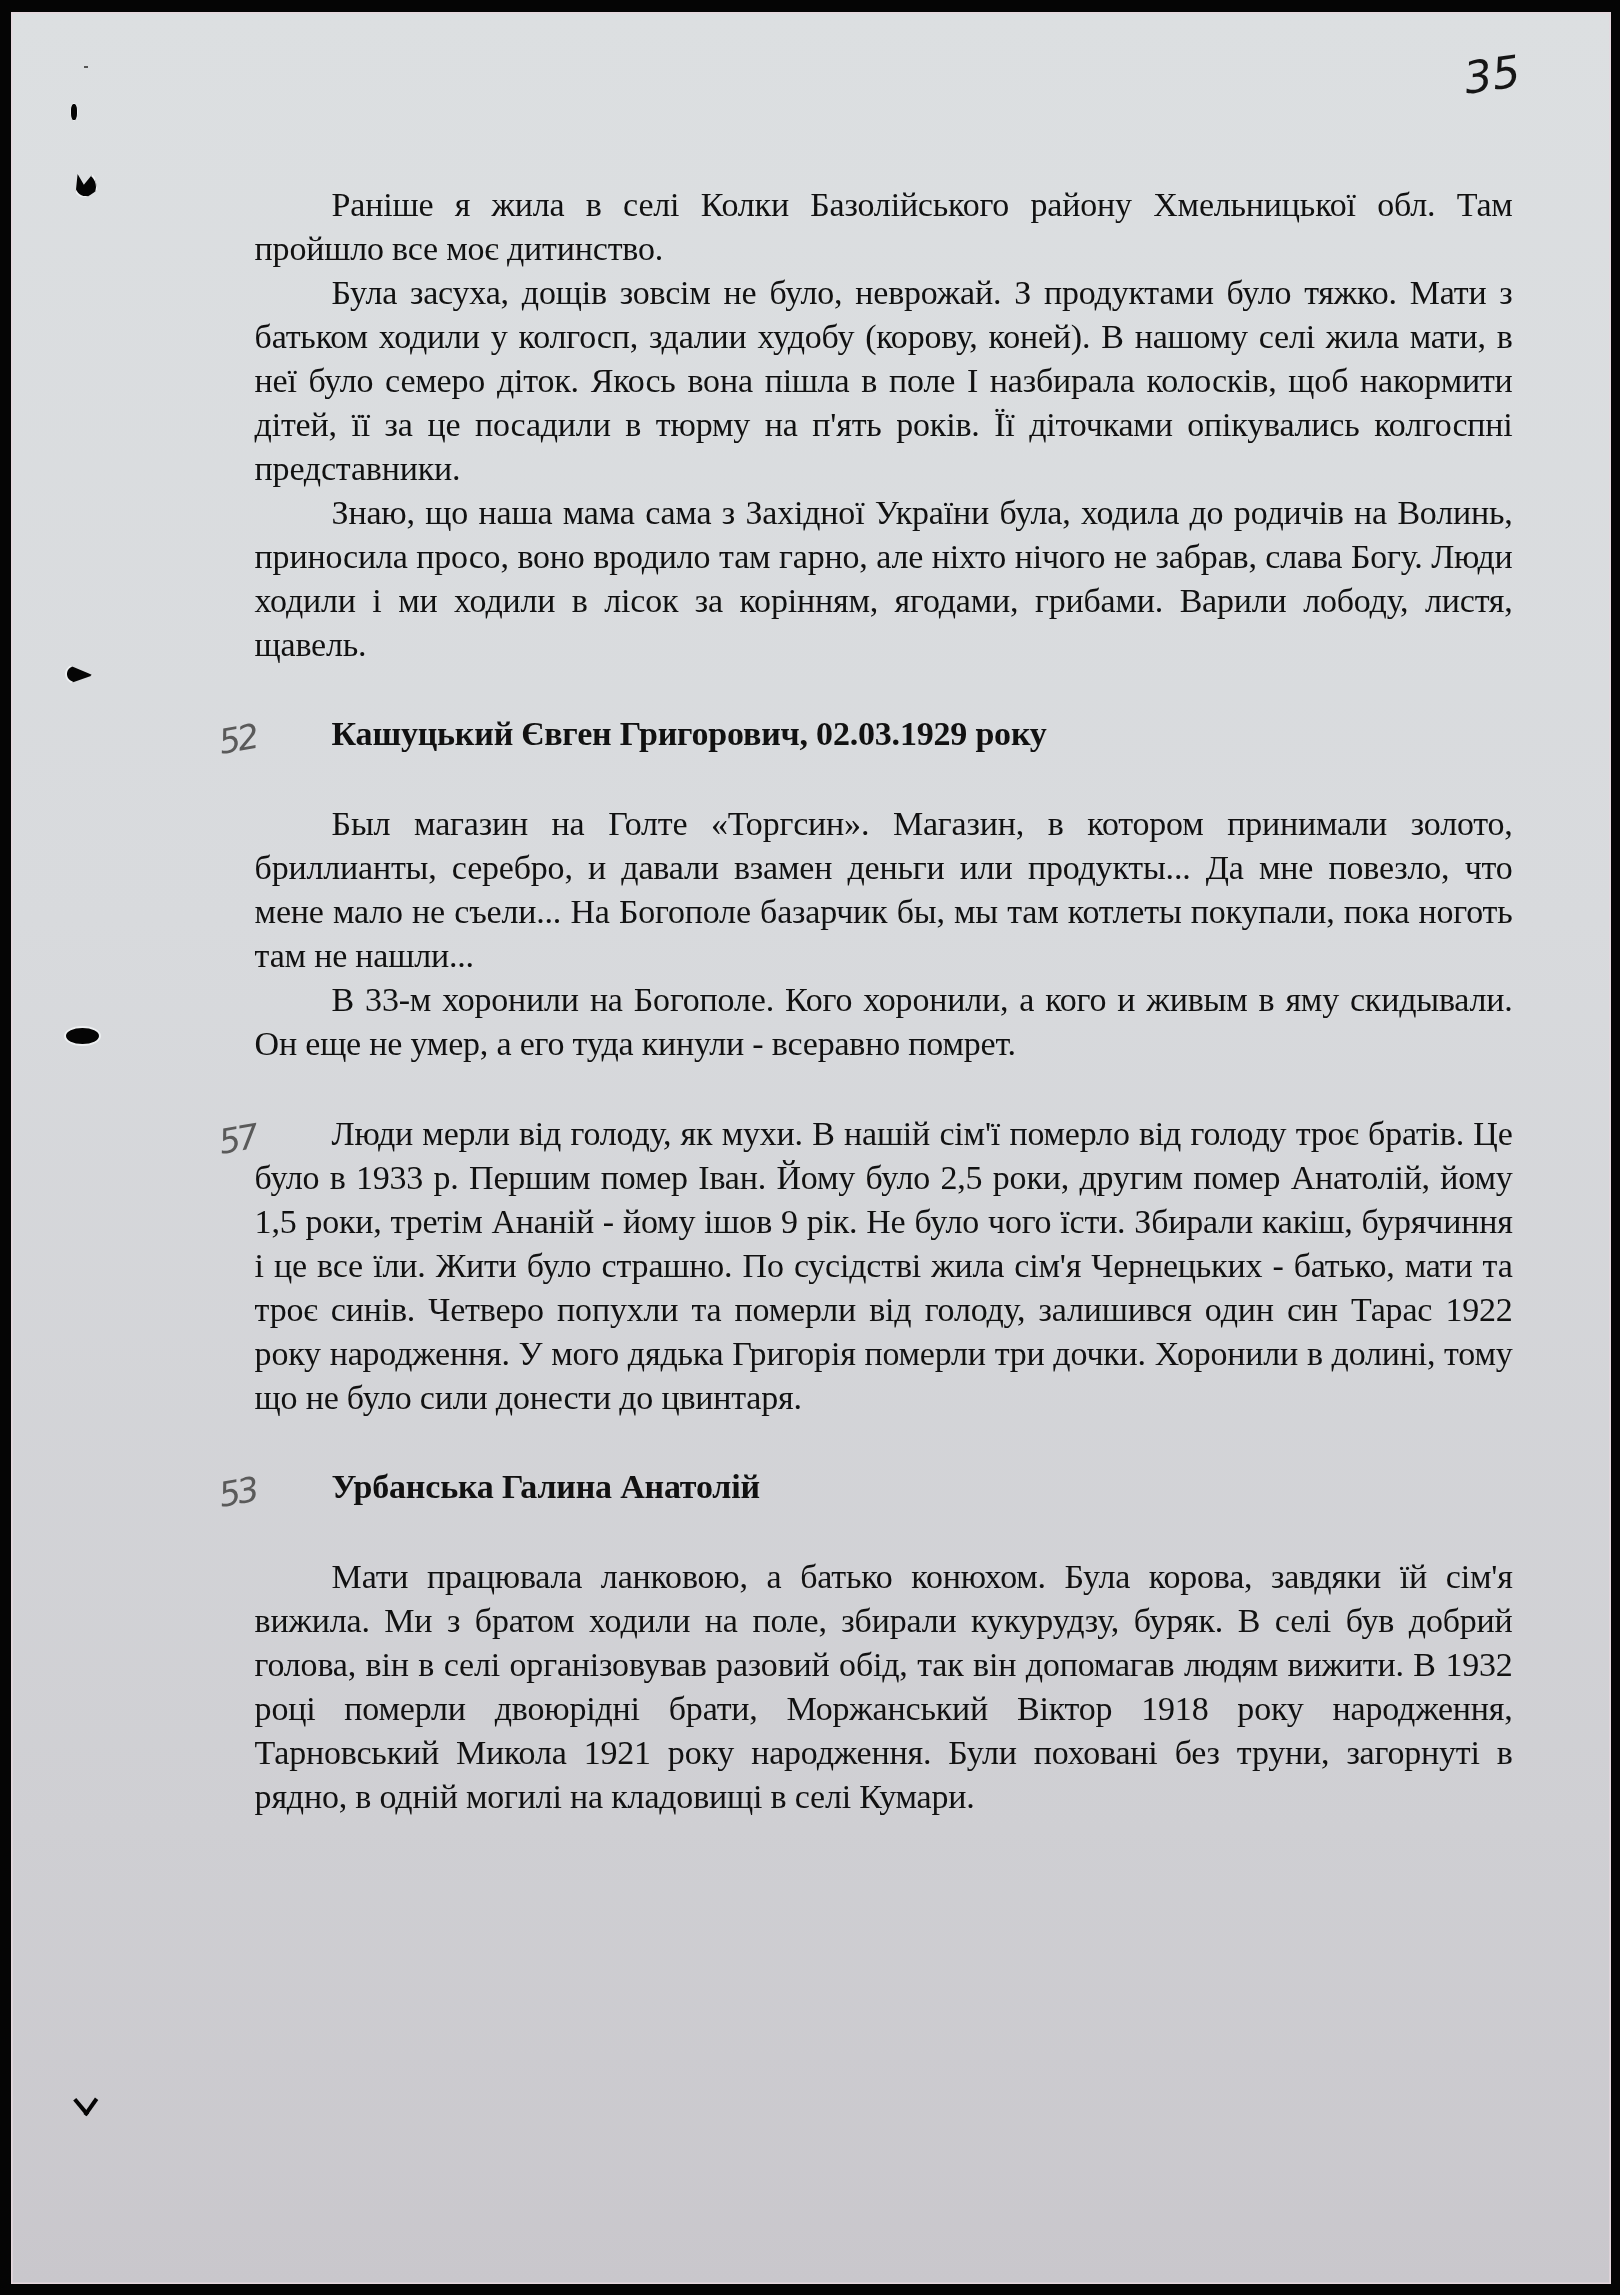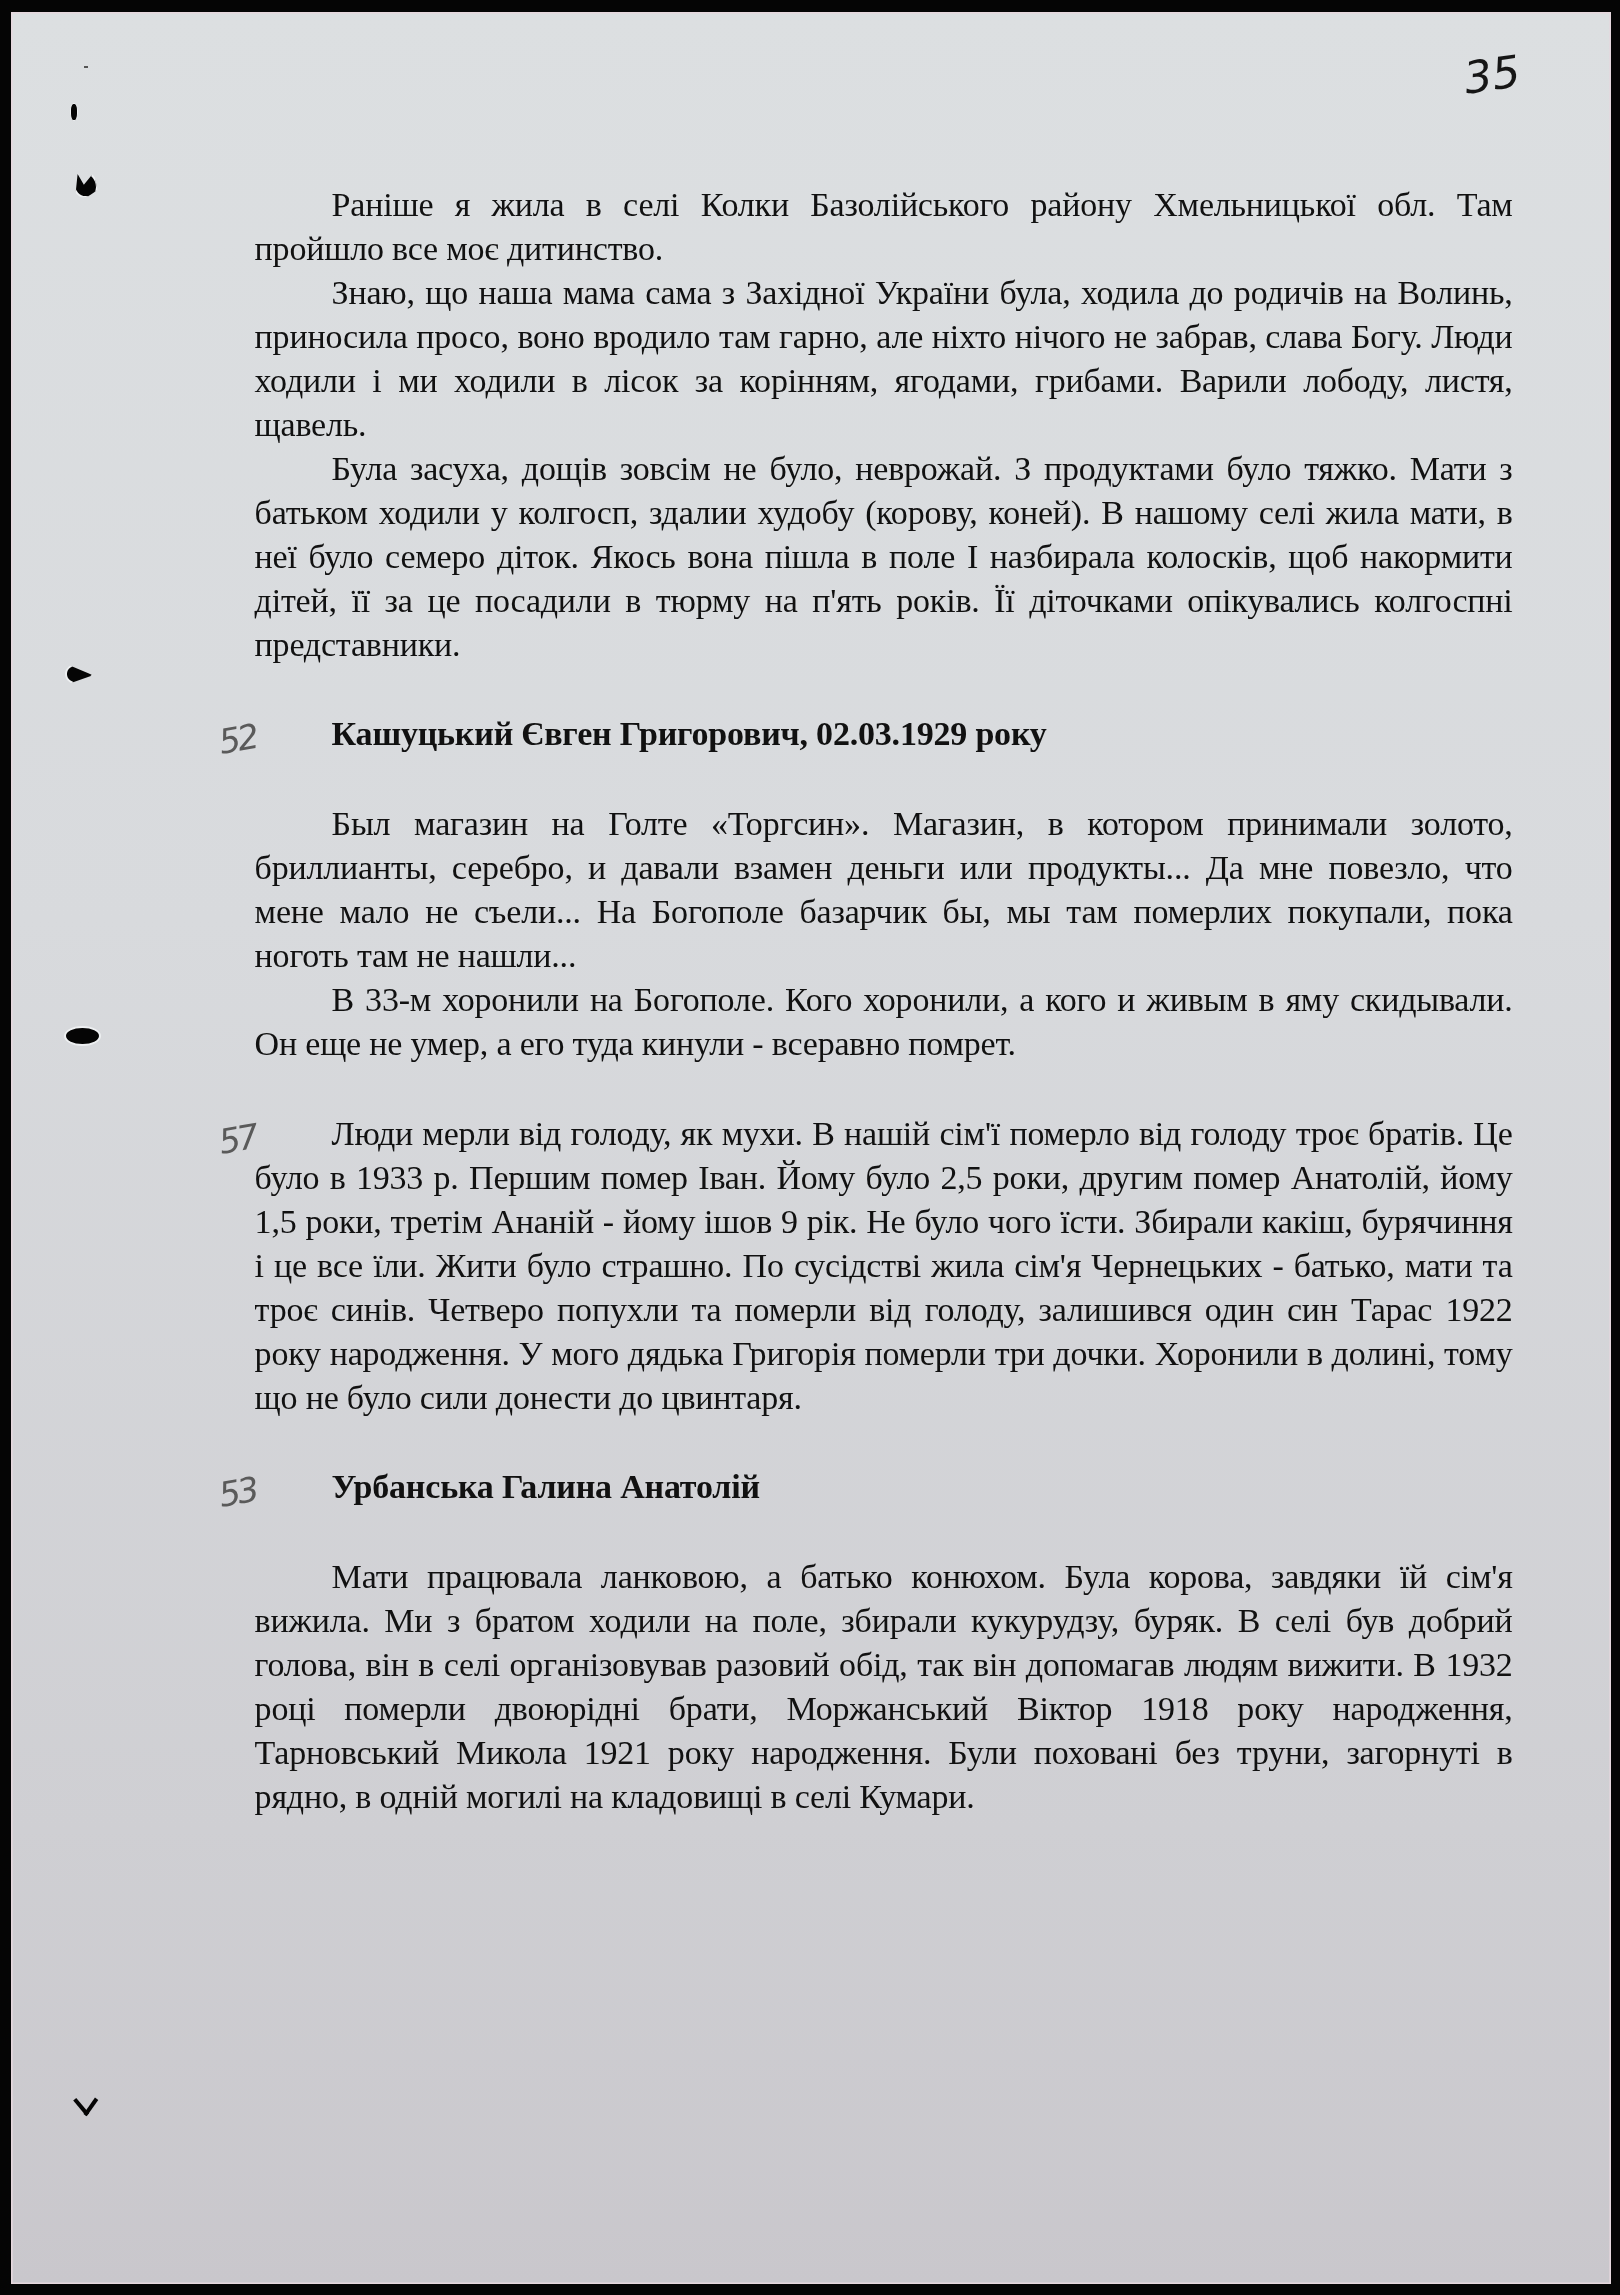--- a/index.html
+++ b/index.html
@@ -106,30 +106,30 @@
   <div class="hole hole-3"></div>
   <div class="hole hole-4"></div>
   <div class="hole hole-5"></div>
 
   <div class="page-number">35</div>
 
   <div class="content">
 
     <section>
       <p>Раніше я жила в селі Колки Базолійського району Хмельницької обл. Там пройшло все моє дитинство.</p>
+      <p>Була засуха, дощів зовсім не було, неврожай. З продуктами було тяжко. Мати з батьком ходили у колгосп, здалии худобу (корову, коней). В нашому селі жила мати, в неї було семеро діток. Якось вона пішла в поле І назбирала колосків, щоб накормити дітей, її за це посадили в тюрму на п'ять років. Її діточками опікувались колгоспні представники.</p>
       <p>Знаю, що наша мама сама з Західної України була, ходила до родичів на Волинь, приносила просо, воно вродило там гарно, але ніхто нічого не забрав, слава Богу. Люди ходили і ми ходили в лісок за корінням, ягодами, грибами. Варили лободу, листя, щавель.</p>
-      <p>Була засуха, дощів зовсім не було, неврожай. З продуктами було тяжко. Мати з батьком ходили у колгосп, здалии худобу (корову, коней). В нашому селі жила мати, в неї було семеро діток. Якось вона пішла в поле І назбирала колосків, щоб накормити дітей, її за це посадили в тюрму на п'ять років. Її діточками опікувались колгоспні представники.</p>
     </section>
 
     <section>
       <h2 class="gap-section-top">
         <span class="hand-number">52</span>
         <span>Кашуцький Євген Григорович, 02.03.1929 року</span>
       </h2>
-      <p class="gap-heading-bottom">Был магазин на Голте «Торгсин». Магазин, в котором принимали золото, бриллианты, серебро, и давали взамен деньги или продукты... Да мне повезло, что мене мало не съели...  На Богополе базарчик бы, мы там померлих покупали, пока ноготь там не нашли...</p>
+      <p class="gap-heading-bottom">Был магазин на Голте «Торгсин». Магазин, в котором принимали золото, бриллианты, серебро, и давали взамен деньги или продукты... Да мне повезло, что мене мало не съели...  На Богополе базарчик бы, мы там котлеты покупали, пока ноготь там не нашли...</p>
       <p>В 33-м хоронили на Богополе. Кого хоронили, а кого и живым в яму скидывали. Он еще не умер, а его туда кинули - всеравно помрет.</p>
     </section>
 
     <section>
       <h2 class="gap-section-top">
         <span class="hand-number">57</span>
       </h2>
       <p class="gap-heading-bottom">Люди мерли від голоду, як мухи. В нашій сім'ї померло від голоду троє братів. Це було в 1933 р. Першим помер Іван. Йому було 2,5 роки, другим помер Анатолій, йому 1,5 роки, третім Ананій - йому ішов 9 рік. Не було чого їсти. Збирали какіш, бурячиння і це все їли. Жити було страшно. По сусідстві жила сім'я Чернецьких - батько, мати та троє синів. Четверо попухли та померли від голоду, залишився один син Тарас 1922 року народження. У мого дядька Григорія померли три дочки. Хоронили в долині, тому що не було сили донести до цвинтаря.</p>
     </section>
 

